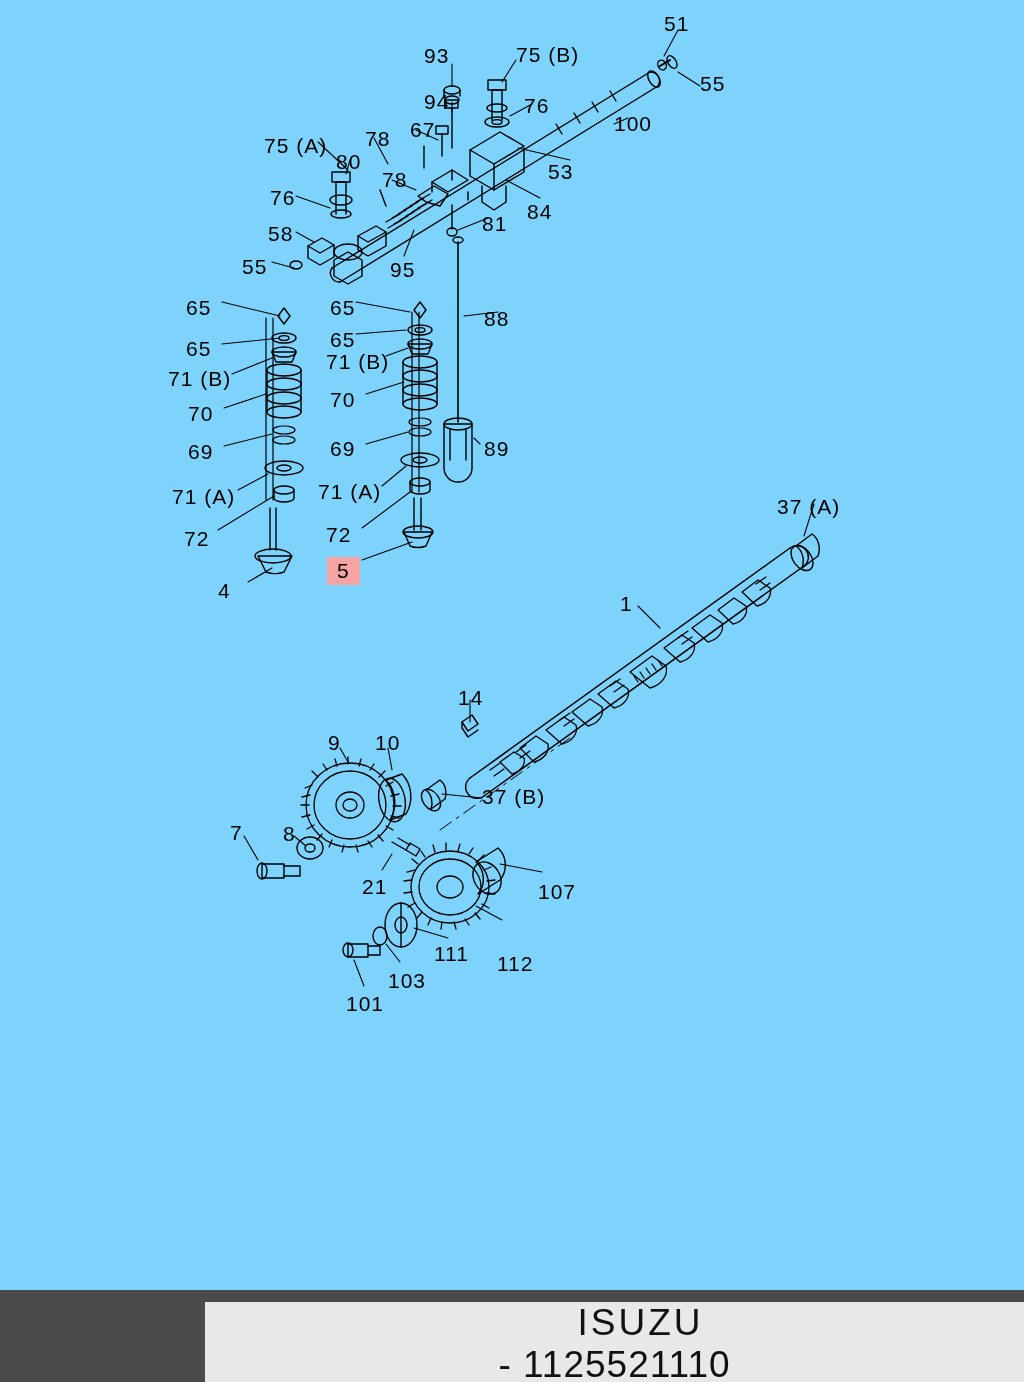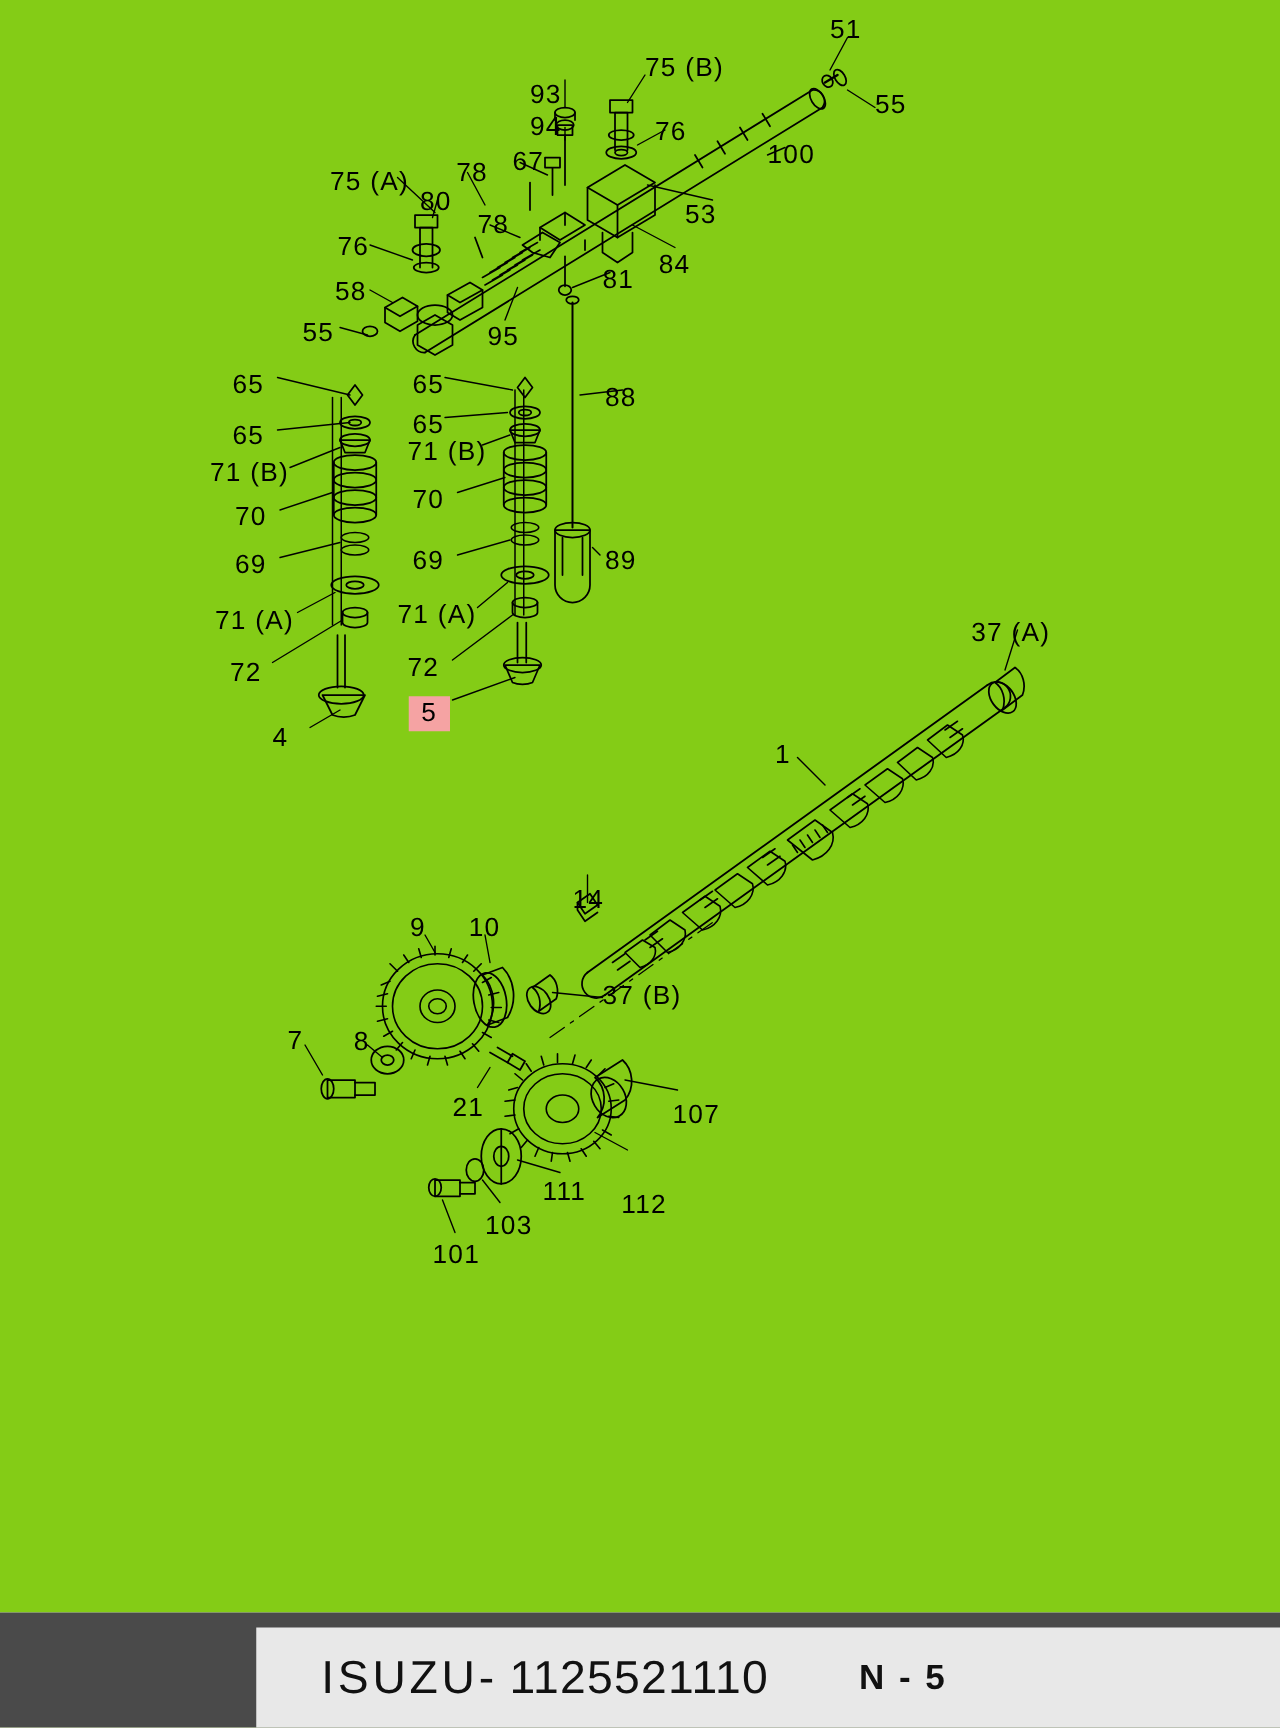--- a/index.html
+++ b/index.html
@@ -12,21 +12,21 @@
     height: 1382px;
     position: relative;
     font-family: "Liberation Sans", sans-serif;
     overflow: hidden;
   }
   #diagram-area {
     position: absolute;
     left: 0; top: 0;
     width: 1024px;
     height: 1290px;
-    background: #84cc16;
+    background: #7dd3fc;
   }
   #diagram-svg {
     position: absolute;
     left: 0; top: 0;
   }
   .callout {
     position: absolute;
     font-family: "Liberation Sans", sans-serif;
     font-size: 21px;
     color: #000000;
@@ -47,20 +47,21 @@
   }
   #footer-inner {
     position: absolute;
     left: 205px;
     top: 1302px;
     width: 819px;
     height: 80px;
     background: #e8e8e8;
     display: flex;
     align-items: center;
+    flex-direction: column;
   }
   #brand-text {
     font-family: "Liberation Sans", sans-serif;
     font-size: 37px;
     letter-spacing: 3px;
     color: #111111;
     margin-left: 52px;
   }
   #part-number-text {
     font-family: "Liberation Sans", sans-serif;
@@ -358,21 +359,21 @@
         <path d="M542,872 l-42,-8"></path>
         <path d="M502,920 l-26,-14"></path>
         <path d="M448,938 l-34,-10"></path>
         <path d="M400,962 l-14,-18"></path>
         <path d="M364,986 l-10,-26"></path>
       </g>
     </g>
   </svg>
 
   <div class="callout" style="left:664px;top:12px;">51</div>
-  <div class="callout" style="left:424px;top:64px;">93</div>
+  <div class="callout" style="left:424px;top:44px;">93</div>
   <div class="callout" style="left:516px;top:43px;">75 (B)</div>
   <div class="callout" style="left:700px;top:72px;">55</div>
   <div class="callout" style="left:424px;top:90px;">94</div>
   <div class="callout" style="left:524px;top:94px;">76</div>
   <div class="callout" style="left:614px;top:112px;">100</div>
   <div class="callout" style="left:264px;top:134px;text-align:center;">75 (A)</div>
   <div class="callout" style="left:365px;top:127px;">78</div>
   <div class="callout" style="left:410px;top:118px;">67</div>
   <div class="callout" style="left:336px;top:150px;">80</div>
   <div class="callout" style="left:548px;top:160px;">53</div>
@@ -395,21 +396,21 @@
   <div class="callout" style="left:188px;top:440px;">69</div>
   <div class="callout" style="left:330px;top:437px;">69</div>
   <div class="callout" style="left:484px;top:437px;">89</div>
   <div class="callout" style="left:172px;top:485px;">71 (A)</div>
   <div class="callout" style="left:318px;top:480px;">71 (A)</div>
   <div class="callout" style="left:184px;top:527px;">72</div>
   <div class="callout" style="left:326px;top:523px;">72</div>
   <div class="callout" style="left:777px;top:495px;">37 (A)</div>
   <div class="callout" style="left:218px;top:579px;">4</div>
   <div class="callout" style="left:620px;top:592px;">1</div>
-  <div class="callout" style="left:458px;top:708px;">14</div>
+  <div class="callout" style="left:458px;top:686px;">14</div>
   <div class="callout" style="left:328px;top:731px;">9</div>
   <div class="callout" style="left:375px;top:731px;">10</div>
   <div class="callout" style="left:482px;top:785px;">37 (B)</div>
   <div class="callout" style="left:283px;top:822px;">8</div>
   <div class="callout" style="left:230px;top:821px;">7</div>
   <div class="callout" style="left:362px;top:875px;">21</div>
   <div class="callout" style="left:538px;top:880px;">107</div>
   <div class="callout" style="left:497px;top:928px;margin-top:24px;">112</div>
   <div class="callout" style="left:434px;top:942px;">111</div>
   <div class="callout" style="left:388px;top:969px;">103</div>

